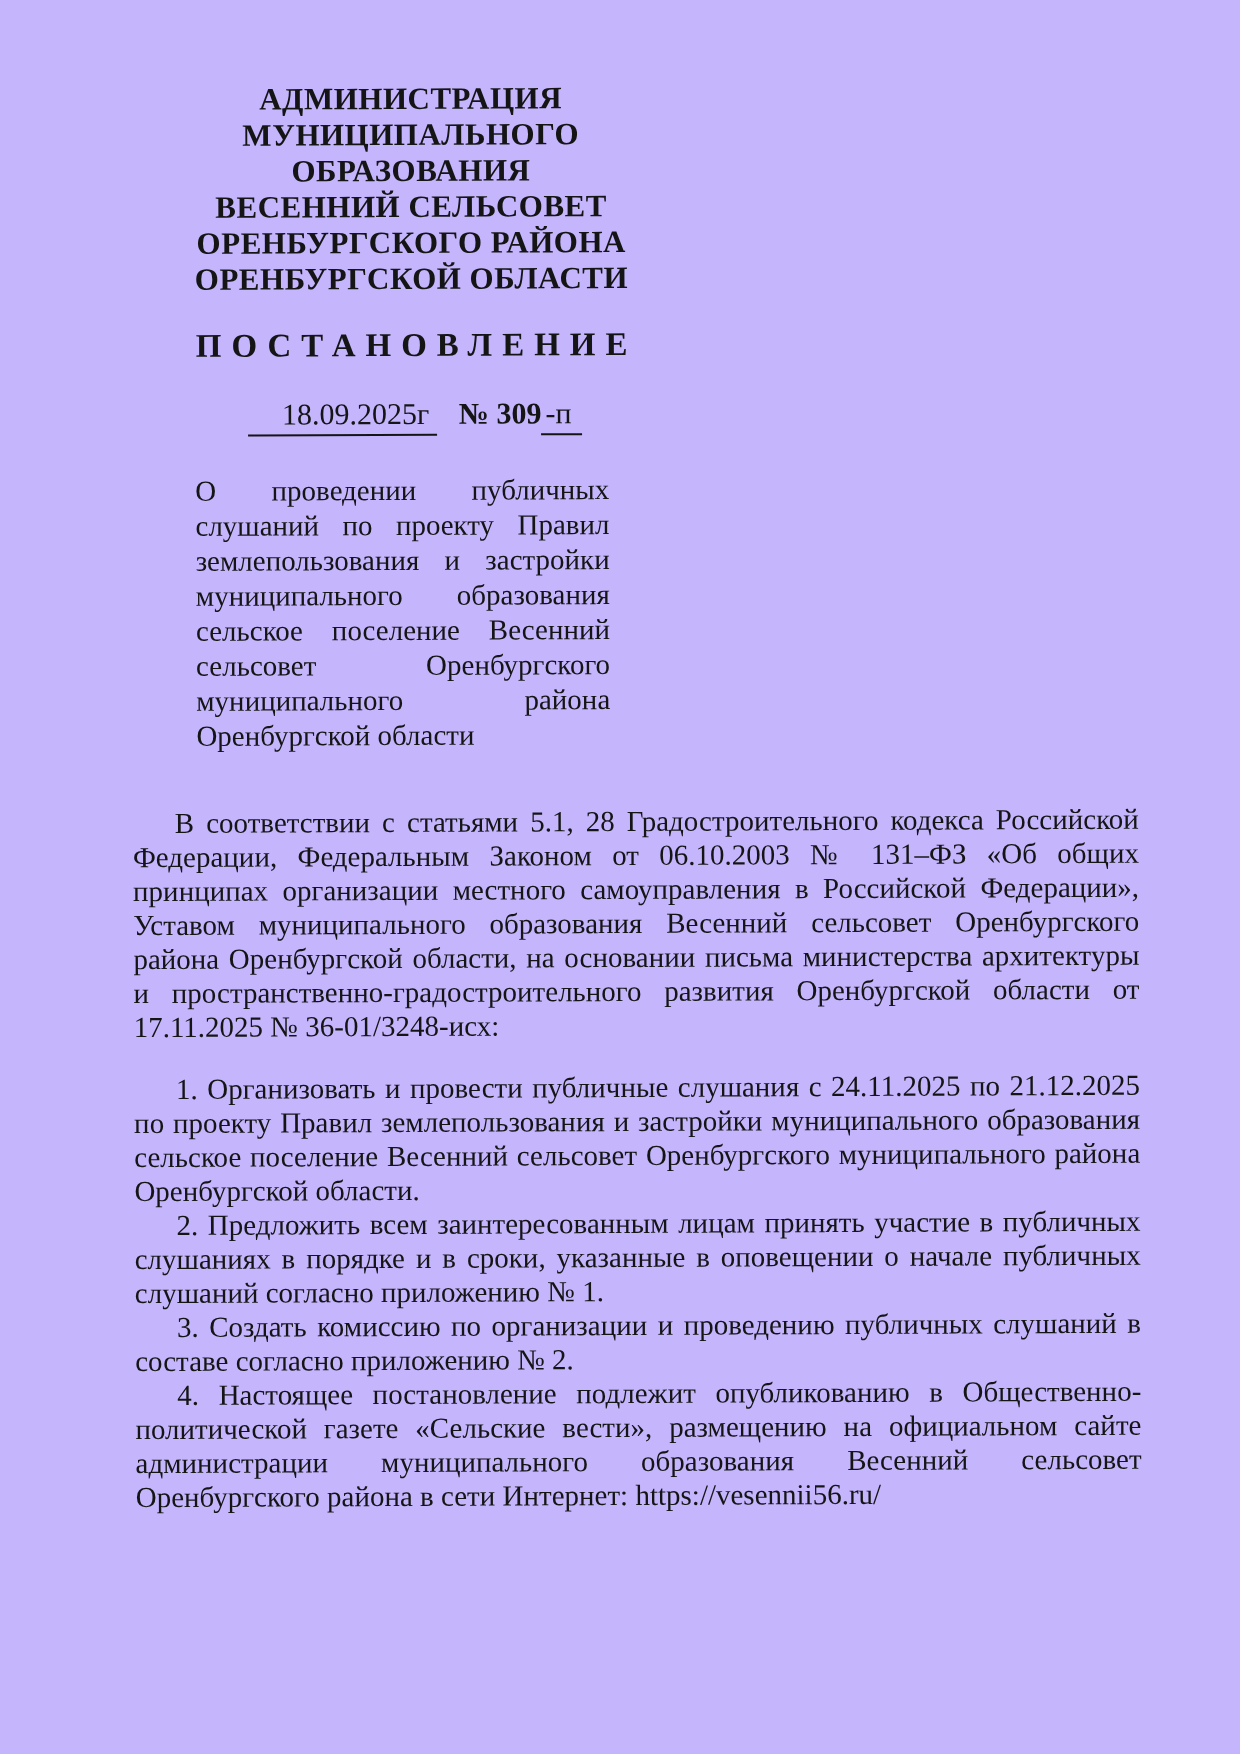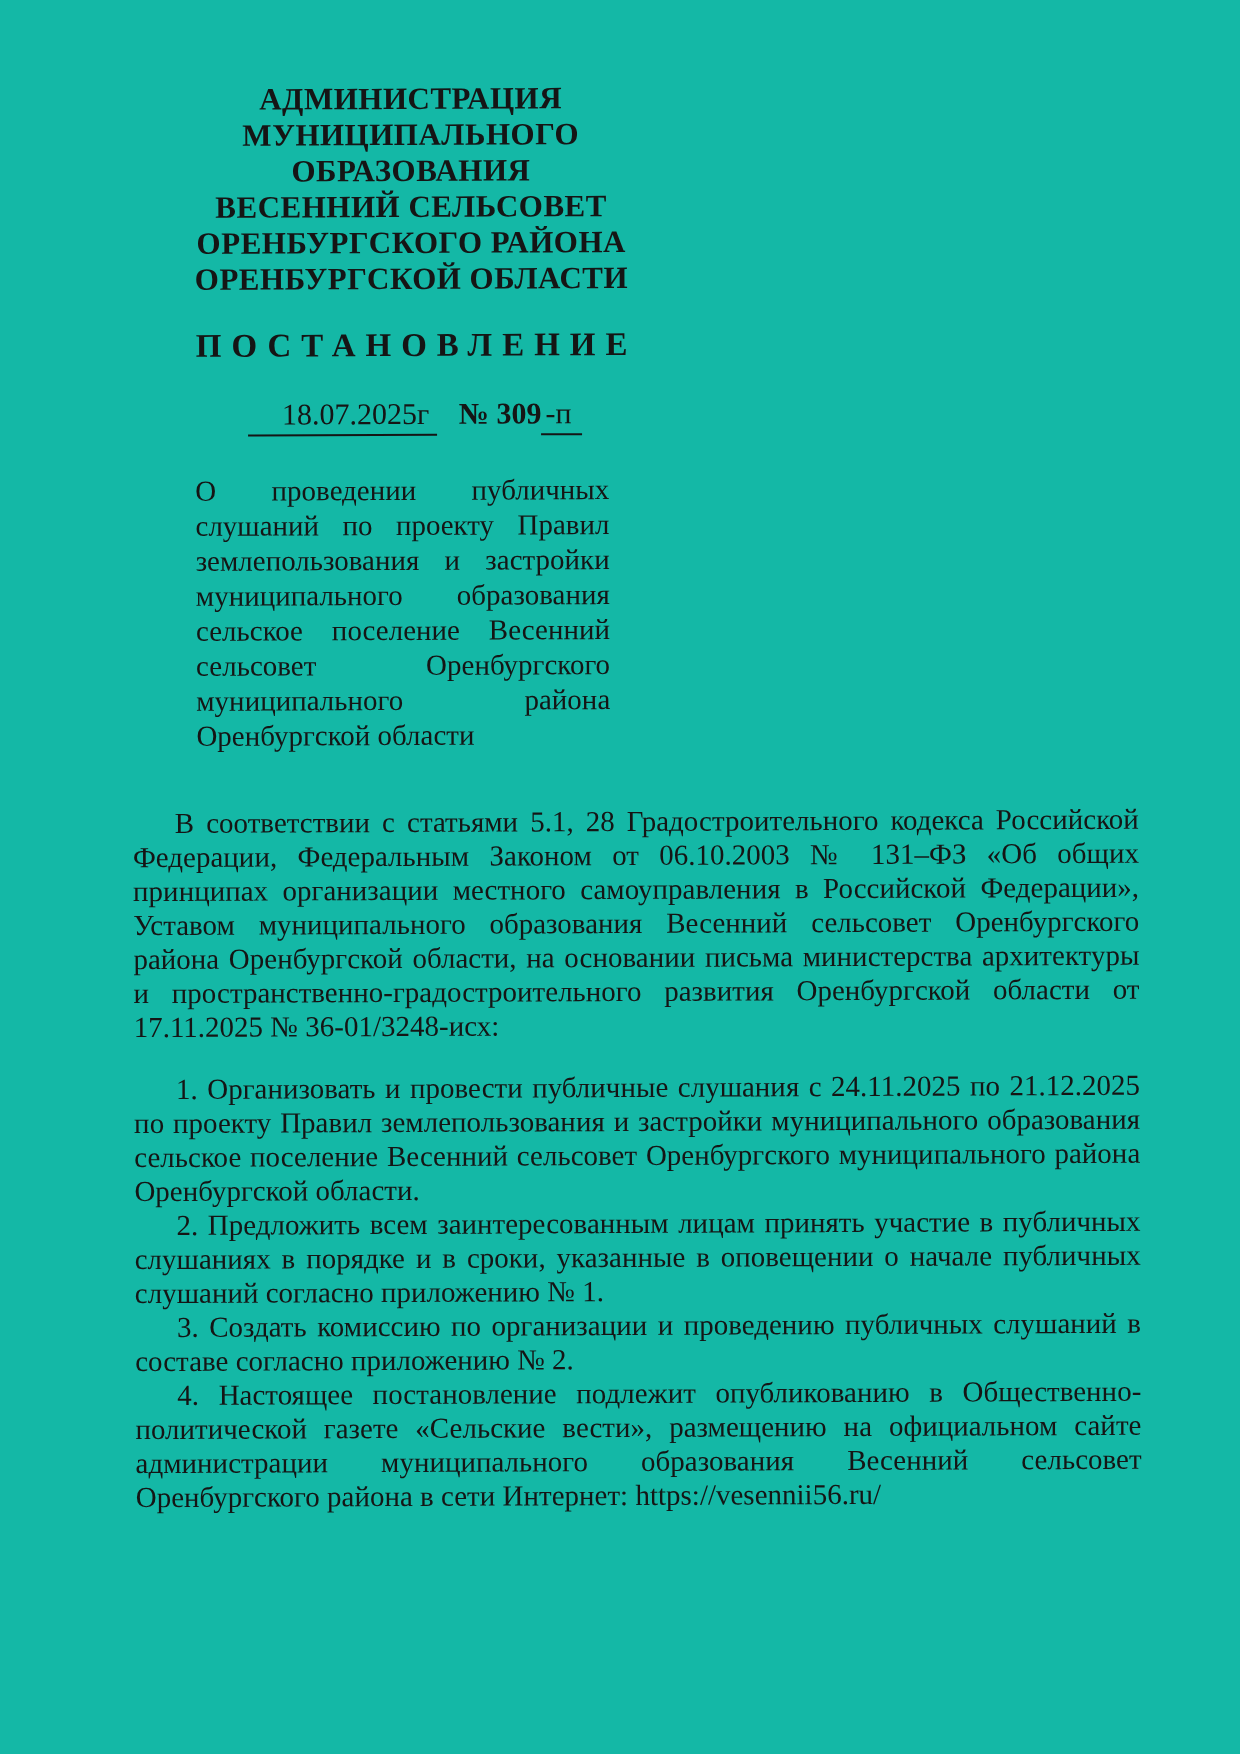--- a/index.html
+++ b/index.html
@@ -6,21 +6,21 @@
   html, body {
     margin: 0;
     padding: 0;
     background: #e8e8e8;
   }
   .page {
     position: relative;
     width: 1240px;
     height: 1754px;
     margin: 0 auto;
-    background: #14b8a6;
+    background: #c4b5fd;
     overflow: hidden;
     font-family: "Liberation Serif", "DejaVu Serif", serif;
     color: #151515;
   }
   .scan-tilt {
     position: absolute;
     inset: 0;
     transform: rotate(-0.25deg);
     transform-origin: 50% 50%;
   }
@@ -105,21 +105,21 @@
       <div>МУНИЦИПАЛЬНОГО</div>
       <div>ОБРАЗОВАНИЯ</div>
       <div>ВЕСЕННИЙ СЕЛЬСОВЕТ</div>
       <div>ОРЕНБУРГСКОГО РАЙОНА</div>
       <div>ОРЕНБУРГСКОЙ ОБЛАСТИ</div>
     </div>
 
     <div class="doc-title">ПОСТАНОВЛЕНИЕ</div>
 
     <div class="date-line">
-      <span class="underlined date-seg">18.07.2025г</span>
+      <span class="underlined date-seg">18.09.2025г</span>
       <span class="num-group"><span>№</span>&nbsp;<span>309</span></span><span class="underlined suffix-seg">-п</span>
     </div>
 
     <div class="subject">О проведении публичных слушаний по проекту Правил землепользования и застройки муниципального образования сельское поселение Весенний сельсовет Оренбургского муниципального района Оренбургской области</div>
 
     <div class="body-text">
       <p class="preamble">В соответствии с статьями 5.1, 28 Градостроительного кодекса Российской Федерации, Федеральным Законом от 06.10.2003 № 131–ФЗ «Об общих принципах организации местного самоуправления в Российской Федерации», Уставом муниципального образования Весенний сельсовет Оренбургского района Оренбургской области, на основании письма министерства архитектуры и пространственно-градостроительного развития Оренбургской области от 17.11.2025 № 36-01/3248-исх:</p>
       <p>1. Организовать и провести публичные слушания с 24.11.2025 по 21.12.2025 по проекту Правил землепользования и застройки муниципального образования сельское поселение Весенний сельсовет Оренбургского муниципального района Оренбургской области.</p>
       <p>2. Предложить всем заинтересованным лицам принять участие в публичных слушаниях в порядке и в сроки, указанные в оповещении о начале публичных слушаний согласно приложению № 1.</p>
       <p>3. Создать комиссию по организации и проведению публичных слушаний в составе согласно приложению № 2.</p>

